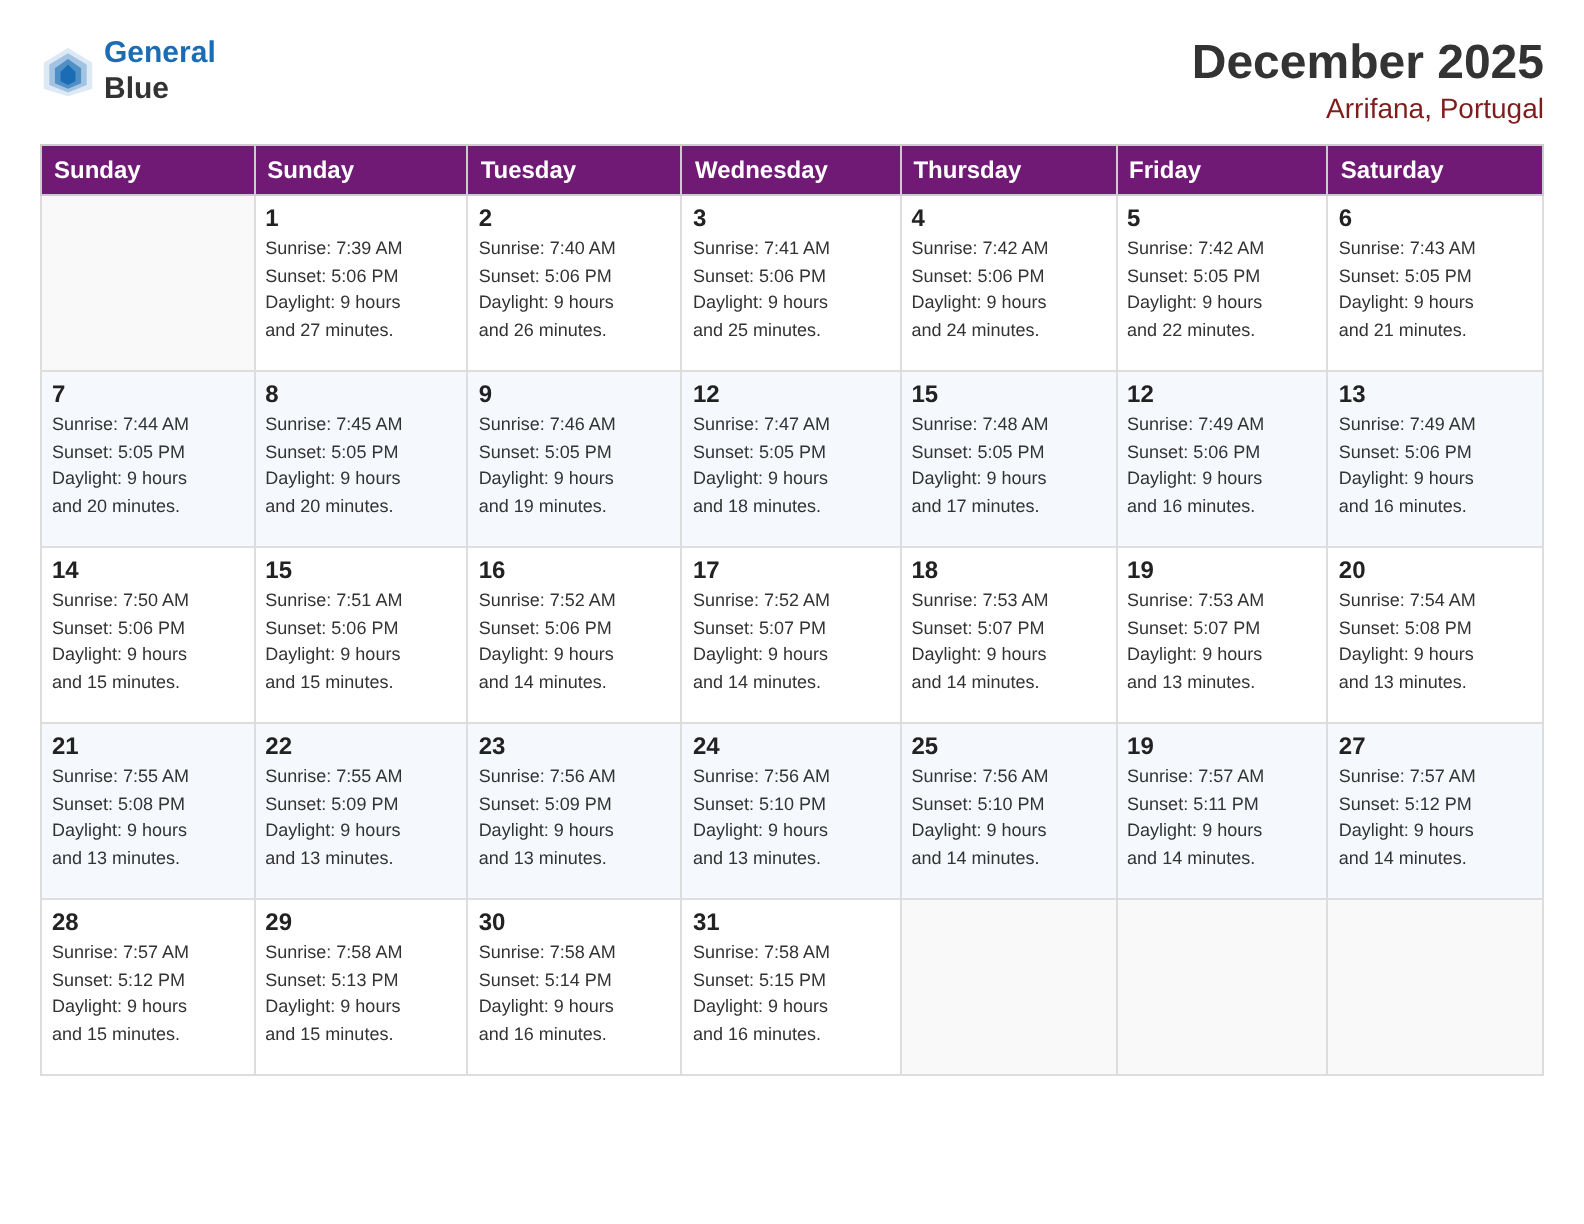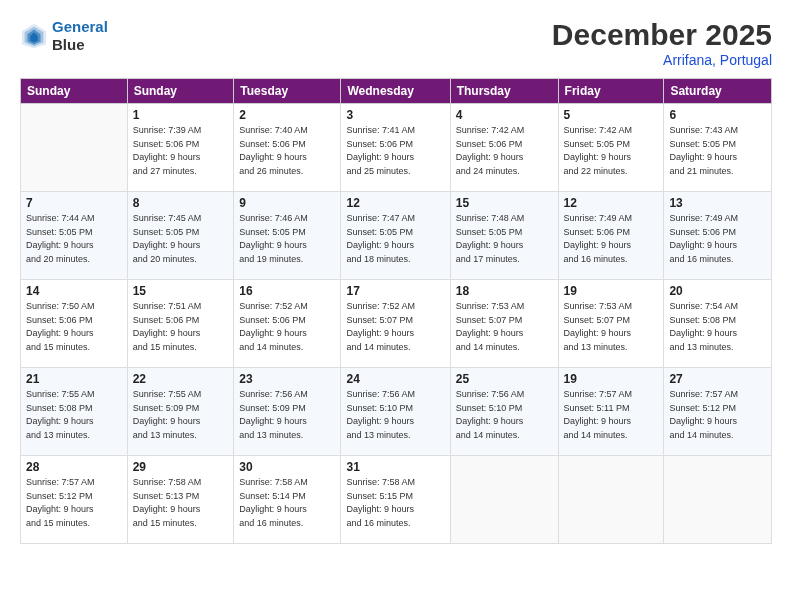--- a/index.html
+++ b/index.html
@@ -38,27 +38,27 @@
       color: #1a6db5;
     }
     .logo-icon {
       width: 28px;
       height: 28px;
     }
     .title-block {
       text-align: right;
     }
     .month-title {
-      font-size: 30px;
+      font-size: 24px;
       font-weight: bold;
       color: #333;
     }
     .subtitle {
       font-size: 14px;
-      color: #1d4ed8;
+      color: #7f1d1d;
     }
     .calendar {
       width: 100%;
       border-collapse: collapse;
       flex: 1;
     }
     .calendar th {
       background-color: #701a75;
       color: #fff;
       font-size: 12px;

